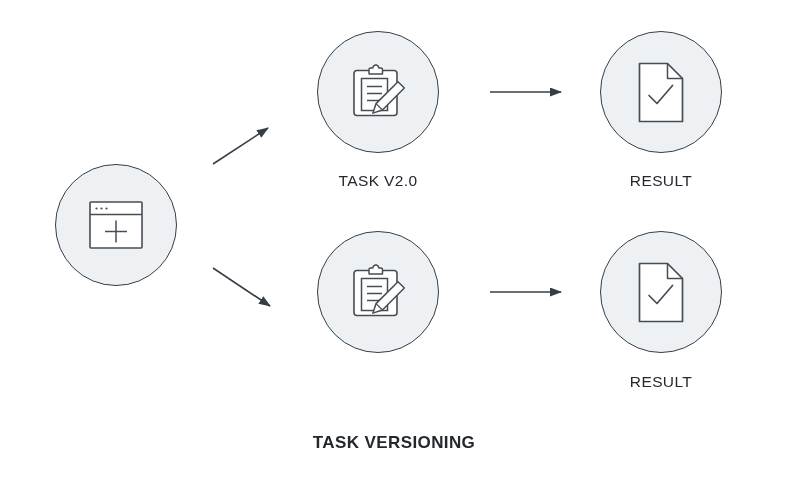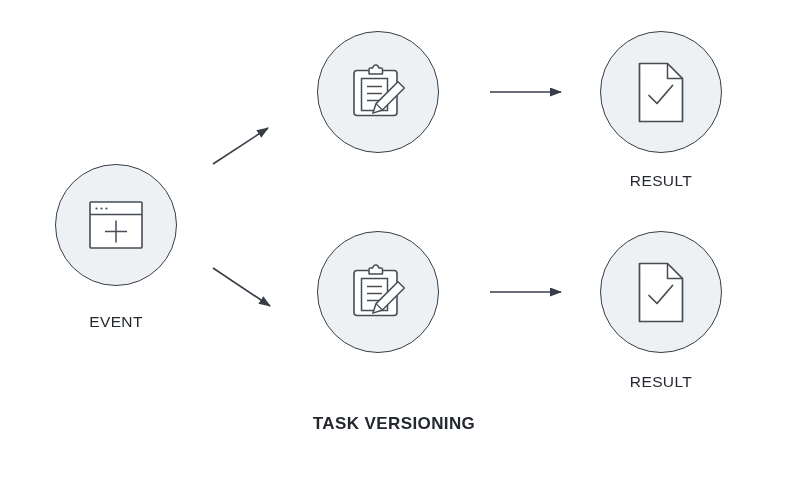--- a/index.html
+++ b/index.html
@@ -64,40 +64,40 @@
           <line x1="1" y1="13.5" x2="53" y2="13.5" stroke="#474d55" stroke-width="1.4"></line>
           <circle cx="7.5" cy="7.5" r="1.1" fill="#474d55"></circle>
           <circle cx="12.5" cy="7.5" r="1.1" fill="#474d55"></circle>
           <circle cx="17.5" cy="7.5" r="1.1" fill="#474d55"></circle>
           <line x1="16" y1="30.5" x2="38" y2="30.5" stroke="#474d55" stroke-width="1.5"></line>
           <line x1="27" y1="19.5" x2="27" y2="41.5" stroke="#474d55" stroke-width="1.5"></line>
         </svg>
       </span>
     </div>
   </div>
-  <div class="node-label" style="left:16px;top:313px;">EVENT</div>
 
   <div class="node" style="left:317px;top:31px;">
     <div class="circle">
       <span class="icon" style="transform:translateX(3px);">
         <svg width="60" height="58" viewBox="0 0 60 58">
           <rect x="3" y="7.5" width="43" height="45" rx="3" fill="#ffffff" stroke="#474d55" stroke-width="1.6"></rect>
           <path d="M18 11 V6.5 Q18 5 19.5 5 H21.8 Q22.3 2 24.8 2 Q27.3 2 27.8 5 H30 Q31.5 5 31.5 6.5 V11 Z" fill="#ffffff" stroke="#474d55" stroke-width="1.5" stroke-linejoin="round"></path>
           <rect x="10.5" y="15.5" width="26" height="32" fill="#ffffff" stroke="#474d55" stroke-width="1.5"></rect>
           <line x1="16" y1="23.5" x2="31" y2="23.5" stroke="#474d55" stroke-width="1.5"></line>
           <line x1="16" y1="30.5" x2="31" y2="30.5" stroke="#474d55" stroke-width="1.5"></line>
           <line x1="16" y1="37.5" x2="31" y2="37.5" stroke="#474d55" stroke-width="1.5"></line>
           <g transform="translate(36,36) rotate(45)">
             <path d="M-4.5,-20 H4.5 V11 L0,20 L-4.5,11 Z" fill="#ffffff" stroke="#474d55" stroke-width="1.5" stroke-linejoin="round"></path>
             <line x1="-4.5" y1="11" x2="4.5" y2="11" stroke="#474d55" stroke-width="1.3"></line>
           </g>
         </svg>
       </span>
     </div>
   </div>
+  <div class="node-label" style="left:278px;top:172px;">TASK V2.0</div>
 
   <div class="node" style="left:600px;top:31px;">
     <div class="circle">
       <span class="icon">
         <svg width="46" height="61" viewBox="0 0 46 61">
           <path d="M1.5,1.5 H29.5 L44.5,16.5 V59.5 H1.5 Z" fill="#ffffff" stroke="#474d55" stroke-width="1.7" stroke-linejoin="round"></path>
           <path d="M29.5,1.5 V16.5 H44.5" fill="none" stroke="#474d55" stroke-width="1.5" stroke-linejoin="round"></path>
           <path d="M11,33.5 L19,41.5 L34.5,23.5" fill="none" stroke="#474d55" stroke-width="1.7" stroke-linecap="round" stroke-linejoin="round"></path>
         </svg>
       </span>
@@ -130,15 +130,15 @@
         <svg width="46" height="61" viewBox="0 0 46 61">
           <path d="M1.5,1.5 H29.5 L44.5,16.5 V59.5 H1.5 Z" fill="#ffffff" stroke="#474d55" stroke-width="1.7" stroke-linejoin="round"></path>
           <path d="M29.5,1.5 V16.5 H44.5" fill="none" stroke="#474d55" stroke-width="1.5" stroke-linejoin="round"></path>
           <path d="M11,33.5 L19,41.5 L34.5,23.5" fill="none" stroke="#474d55" stroke-width="1.7" stroke-linecap="round" stroke-linejoin="round"></path>
         </svg>
       </span>
     </div>
   </div>
   <div class="node-label" style="left:561px;top:373px;">RESULT</div>
 
-  <div class="caption" style="left:244px;top:414px;text-align:center;">TASK VERSIONING</div>
+  <div class="caption" style="left:244px;top:433px;text-align:center;">TASK VERSIONING</div>
 
 </div>
 
 </body></html>

